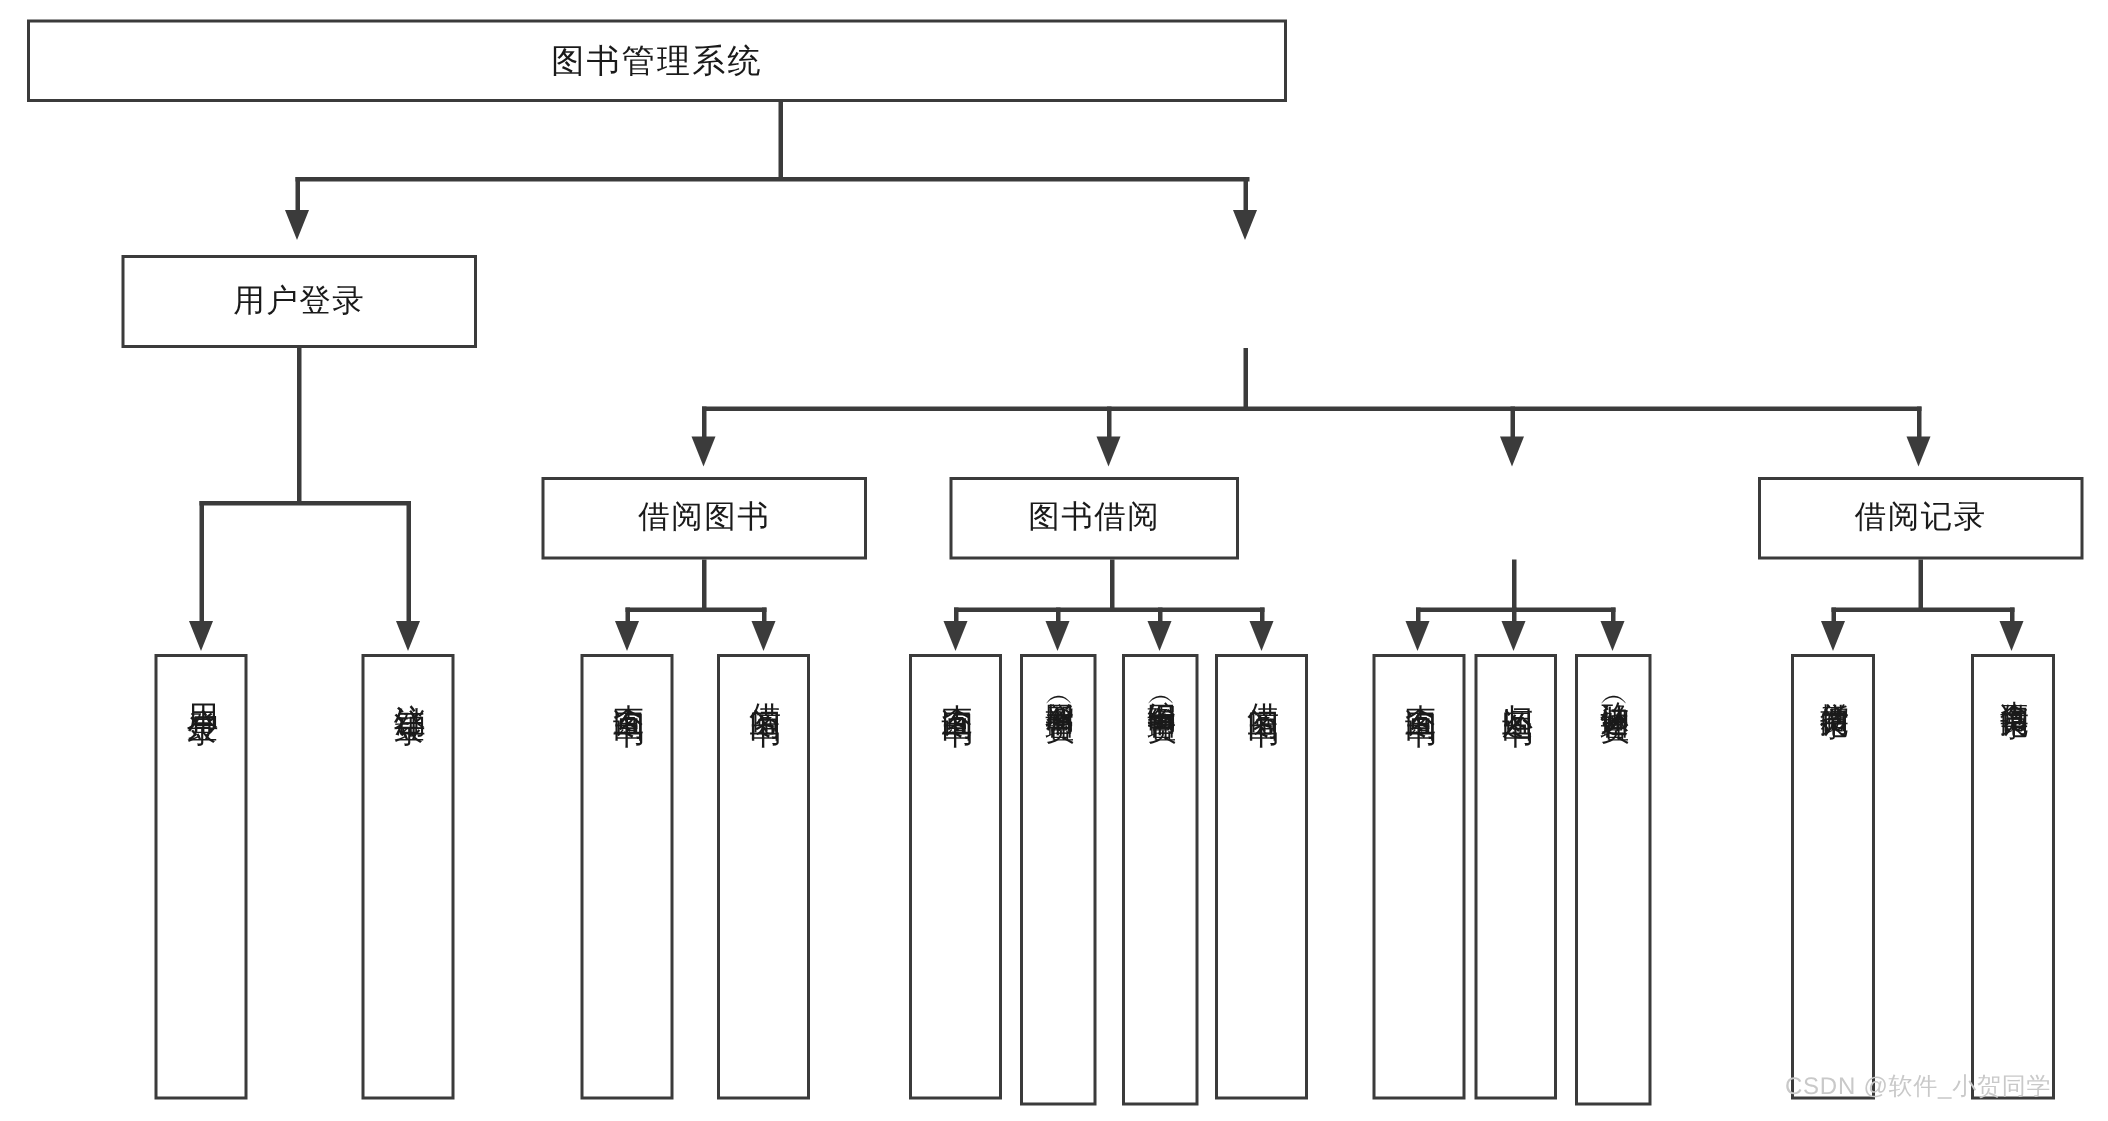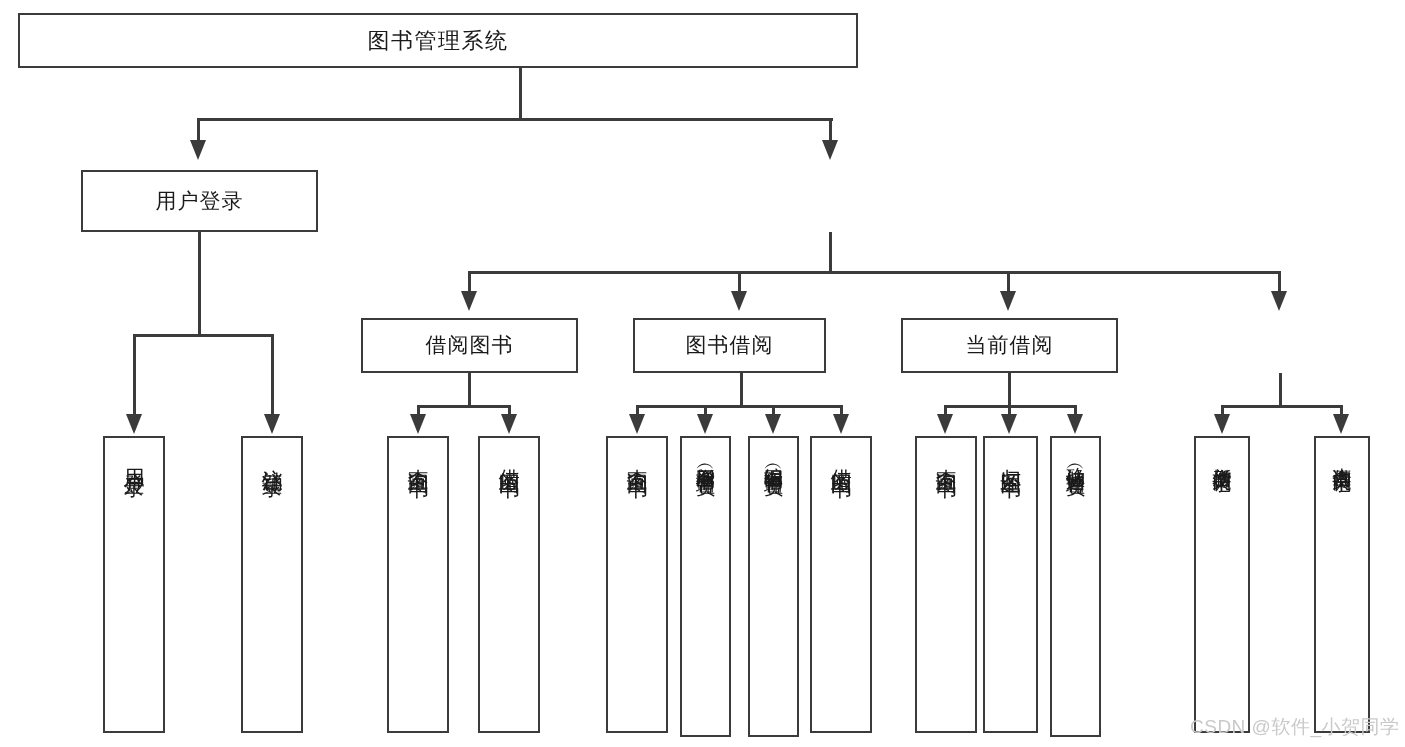--- a/index.html
+++ b/index.html
@@ -67,21 +67,21 @@
     position: absolute;
     width: 0;
     height: 0;
     border-left: 8px solid transparent;
     border-right: 8px solid transparent;
     border-top: 20px solid #3b3b3b;
   }
   #watermark {
     position: absolute;
     color: #c9c9c9;
-    font-size: 19px;
+    font-size: 16px;
     letter-spacing: 0.5px;
     white-space: nowrap;
     pointer-events: none;
   }
 </style>
 </head>
 <body>
 
 <div id="diagram-root">
 
@@ -117,22 +117,22 @@
   <div class="arrowhead" style="left:1000px; top:291px;"></div>
   <div class="edge v" style="left:1278px; top:271px; width:3px; height:22px;"></div>
   <div class="arrowhead" style="left:1271px; top:291px;"></div>
 
   <div class="node horizontal" style="left:361px; top:318px; width:217px; height:55px;">
     <span class="node-label">借阅图书</span>
   </div>
   <div class="node horizontal" style="left:633px; top:318px; width:193px; height:55px;">
     <span class="node-label">图书借阅</span>
   </div>
-  <div class="node horizontal" style="left:901px; top:318px; width:217px; height:55px;">
-    <span class="node-label">当前借阅</span>
+  <div class="node horizontal" style="left:1172px; top:318px; width:217px; height:55px;">
+    <span class="node-label">借阅记录</span>
   </div>
 
   <div class="edge v" style="left:468px; top:373px; width:3px; height:35px;"></div>
   <div class="edge h" style="left:417px; top:405px; width:94px; height:3px;"></div>
   <div class="edge v" style="left:417px; top:405px; width:3px; height:12px;"></div>
   <div class="arrowhead" style="left:410px; top:414px;"></div>
   <div class="edge v" style="left:508px; top:405px; width:3px; height:12px;"></div>
   <div class="arrowhead" style="left:501px; top:414px;"></div>
 
   <div class="edge v" style="left:740px; top:373px; width:3px; height:35px;"></div>

